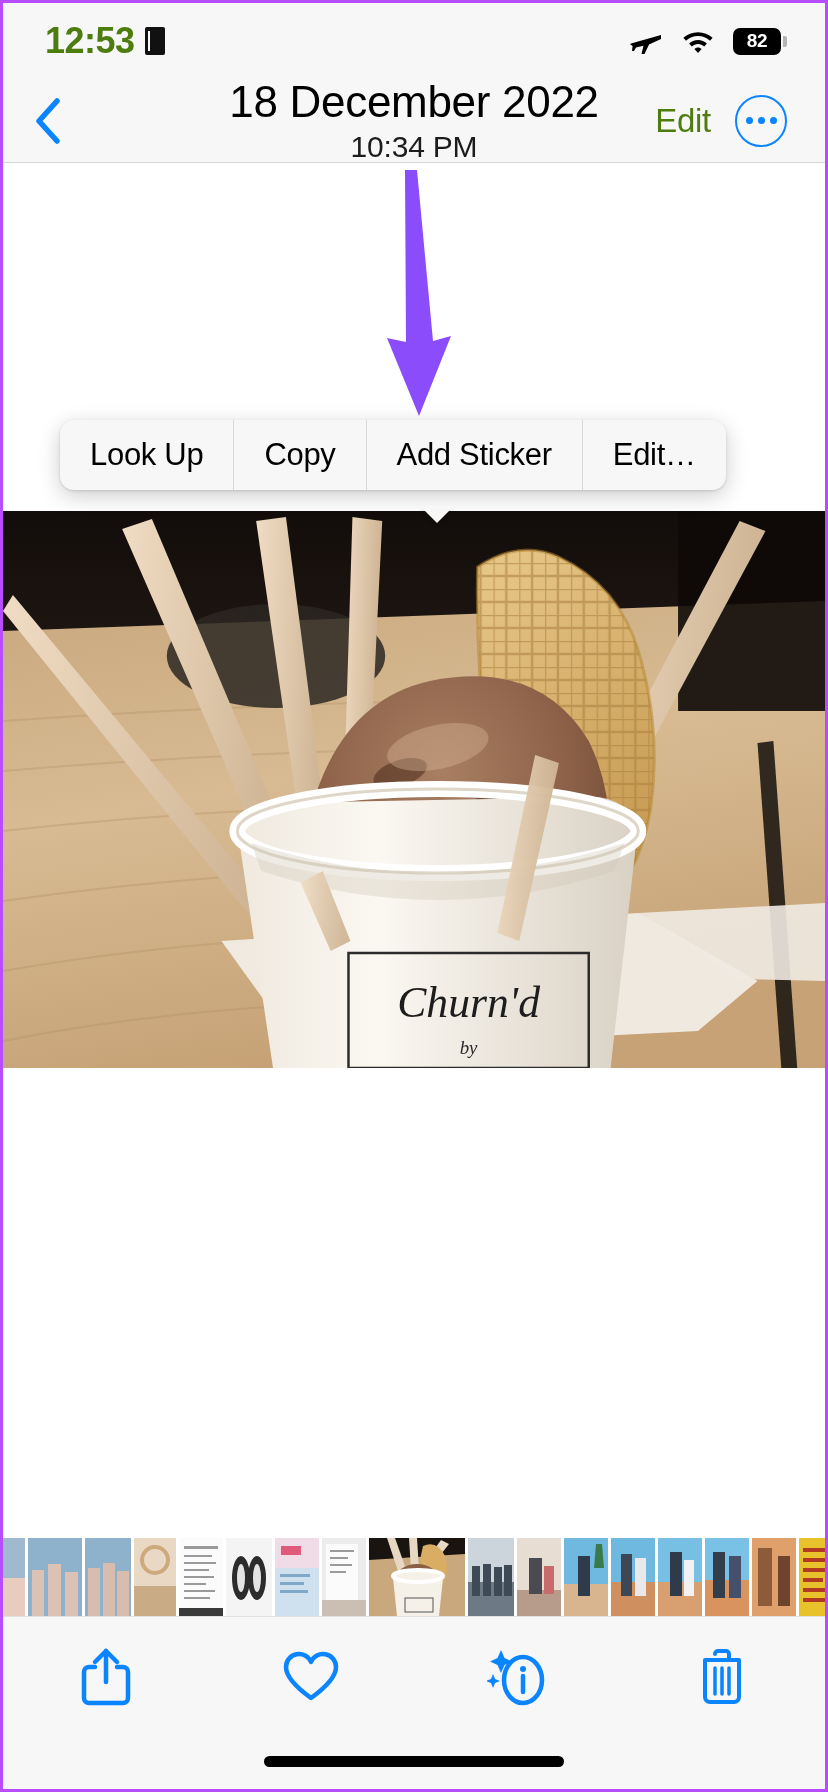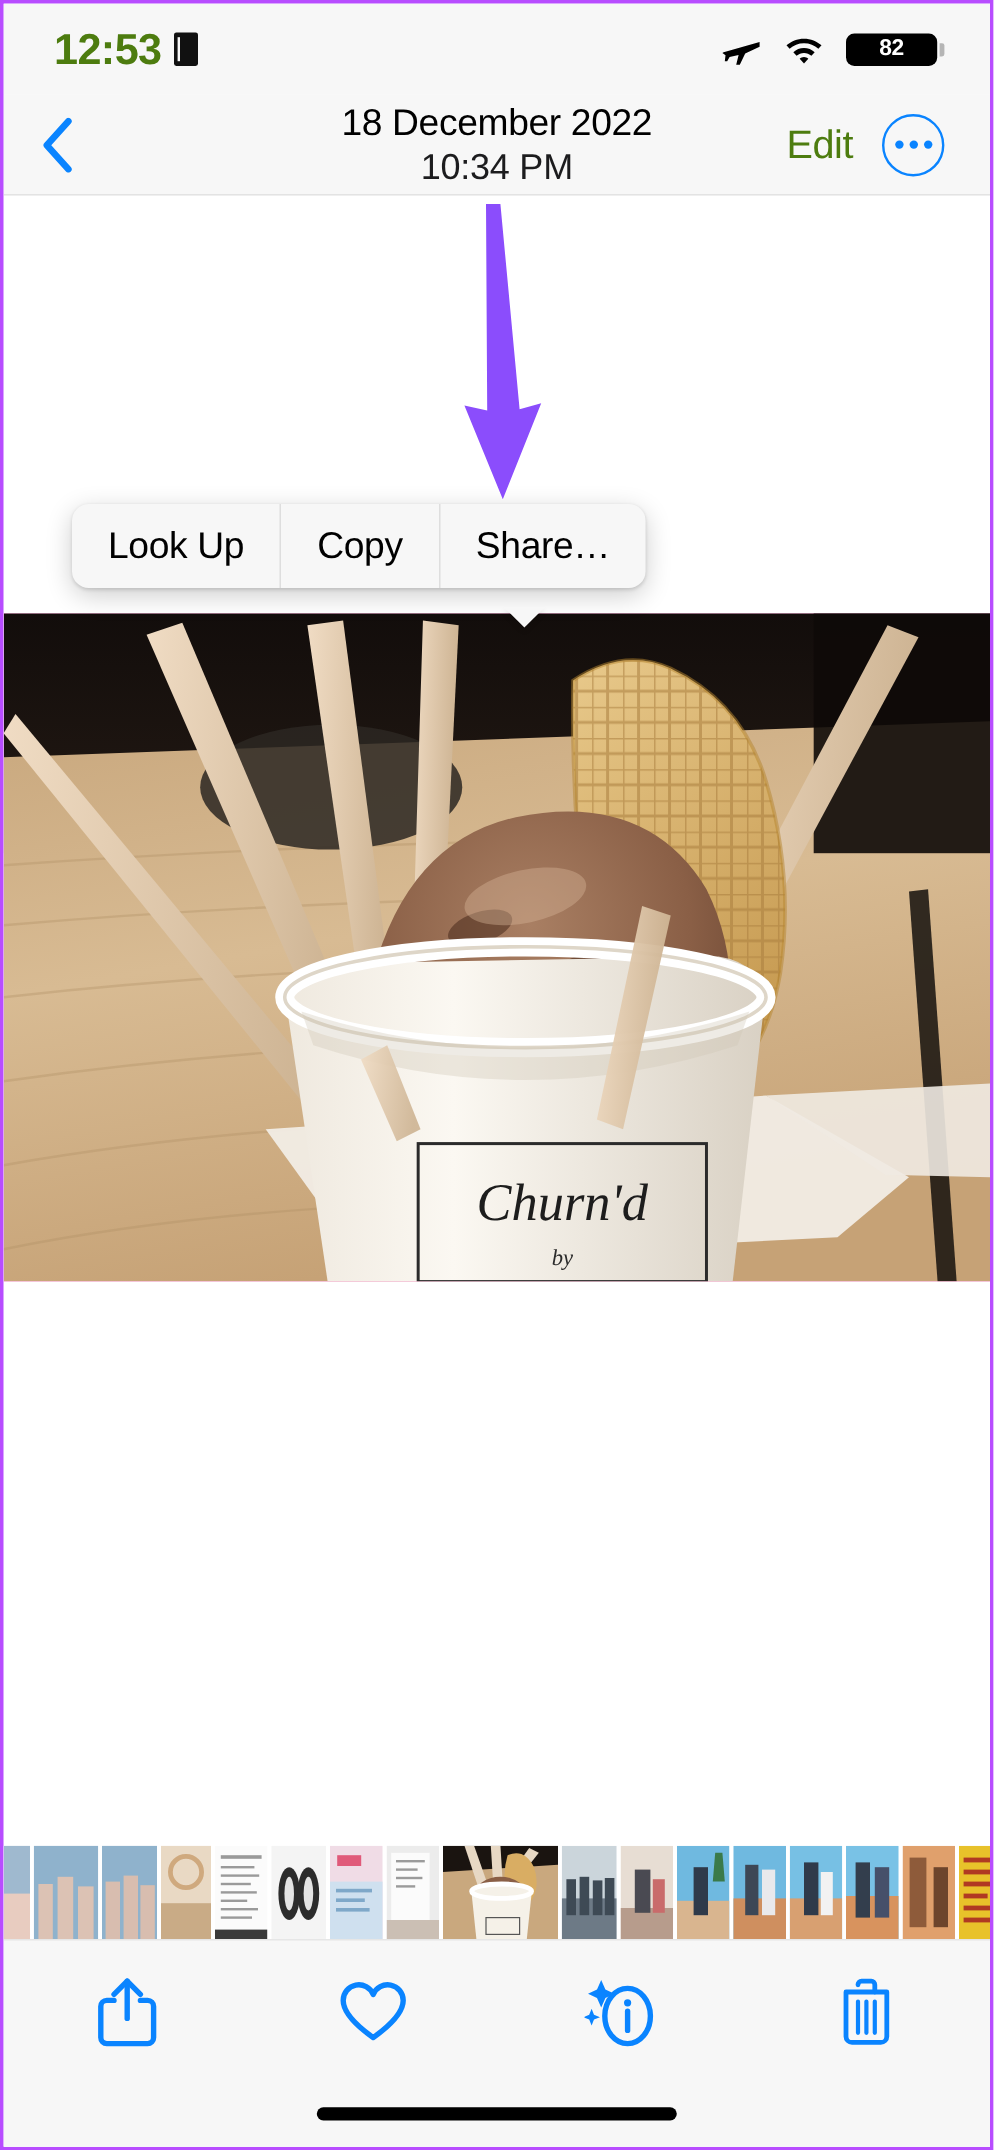--- a/index.html
+++ b/index.html
@@ -31,21 +31,21 @@
     width:20px; height:28px; background:#111; border-radius:2px;
     position:relative;
   }
   .sb-book:after{
     content:""; position:absolute; left:3px; top:4px; width:2px; height:20px; background:#f7f7f7;
   }
   .sb-right { display:flex; align-items:center; gap:18px; }
   .icon-plane { width:34px; height:30px; }
   .icon-wifi  { width:34px; height:26px; }
   .batt {
-    width:76px; height:27px; border-radius:7px; background:#000;
+    width:48px; height:27px; border-radius:7px; background:#000;
     display:flex; align-items:center; justify-content:center;
     position:relative;
   }
   .batt span { color:#fff; font-size:19px; font-weight:700; letter-spacing:-0.3px;}
   .batt:after{
     content:""; position:absolute; right:-6px; top:8px; width:4px; height:11px;
     background:#b5b5b5; border-radius:0 2px 2px 0;
   }
 
   
@@ -56,21 +56,21 @@
     display:flex; align-items:center;
   }
   .nav-back {
     position:absolute; left:22px; top:50%; transform:translateY(-50%);
     width:46px; height:52px; display:flex; align-items:center; justify-content:center;
   }
   .nav-title-wrap {
     position:absolute; left:0; right:0; top:50%; transform:translateY(-50%);
     text-align:center; line-height:1;
   }
-  .nav-date { font-size:31px; color:#000; font-weight:400; letter-spacing:-0.3px;}
+  .nav-date { font-size:44px; color:#000; font-weight:400; letter-spacing:-0.3px;}
   .nav-time { font-size:30px; color:#1c1c1e; margin-top:8px; letter-spacing:-0.2px;}
   .nav-edit {
     position:absolute; right:114px; top:50%; transform:translateY(-50%);
     font-size:33px; color:#4d7c0f; letter-spacing:-0.3px;
   }
   .nav-more {
     position:absolute; right:38px; top:50%; transform:translateY(-50%);
     width:52px; height:52px; border-radius:50%;
     border:2.5px solid #0a84ff;
     display:flex; align-items:center; justify-content:center; gap:5px;
@@ -196,21 +196,22 @@
   <div class="canvas"></div>
 
   <svg class="annot-arrow" viewBox="0 0 90 255">
     <path d="M32 4 L44 4 L60 175 L78 170 L46 250 L14 172 L33 176 Z" fill="#8b4dfc"></path>
   </svg>
 
   <div class="ctx-wrap">
     <div class="ctx-menu">
       <div class="ctx-item">Look Up</div>
       <div class="ctx-item">Copy</div>
-      <div class="ctx-item">Share…</div>
+      <div class="ctx-item">Add Sticker</div>
+      <div class="ctx-item">Edit…</div>
     </div>
     <div class="ctx-tail"></div>
   </div>
 
   <div class="photo">
     <svg viewBox="0 0 828 557" preserveAspectRatio="none">
       <defs>
         <linearGradient id="wood" x1="0" y1="0" x2="0.3" y2="1">
           <stop offset="0%" stop-color="#c9a87e"></stop>
           <stop offset="45%" stop-color="#d8bb93"></stop>

